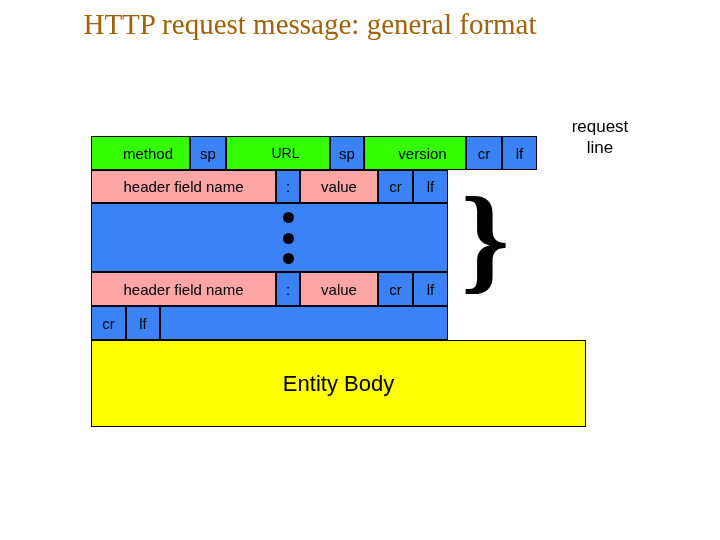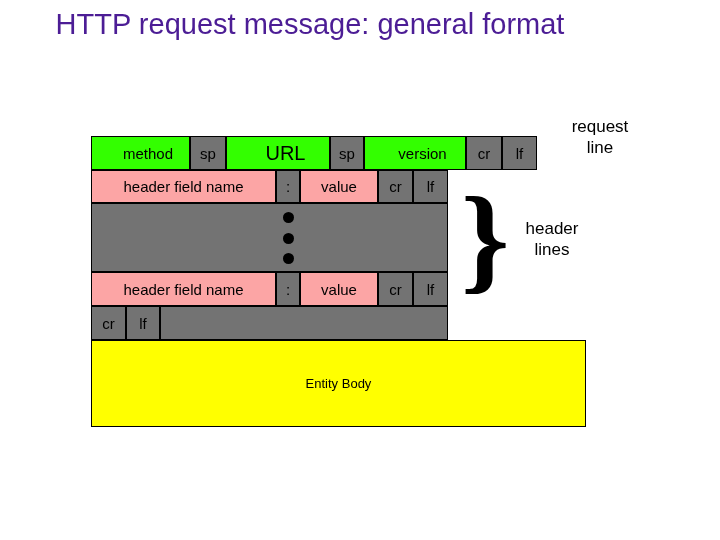--- a/index.html
+++ b/index.html
@@ -22,46 +22,46 @@
     height: 540px;
   }
 
   .title {
     position: absolute;
     left: 0;
     top: 8px;
     width: 620px;
     text-align: center;
     font-size: 29px;
-    color: #4c1d95;
-    font-family: Liberation Sans, sans-serif;
+    color: #a16207;
+    font-family: Liberation Serif, serif;
     white-space: nowrap;
     letter-spacing: 0px;
   }
 
   
   .cell {
     position: absolute;
     box-sizing: border-box;
     border: 1.5px solid #000000;
     display: flex;
     align-items: center;
     justify-content: center;
     font-size: 15px;
     color: #000000;
     font-family: "Liberation Sans", sans-serif;
     white-space: nowrap;
     line-height: 1;
   }
   .cell.green  { background: #33ff00; padding-left: 15px; }
   .cell.magenta{ background: #fca5a5; }
-  .cell.white  { background: #737373; }
+  .cell.white  { background: #3b82f6; }
   .cell.yellow { background: #ffff00; }
 
-  .cell.big { font-size: 20px; }
+  .cell.big { font-size: 14px; }
 
   
   .dot {
     position: absolute;
     width: 11px;
     height: 11px;
     border-radius: 50%;
     background: #000000;
   }
 
@@ -132,23 +132,21 @@
   <div class="cell white" style="left:378px; top:272px; width:35px;  height:34px;">cr</div>
 
   <div class="cell white" style="left:413px; top:272px; width:35px;  height:34px;">lf</div>
 
   <div class="cell white" style="left:91px;  top:306px; width:35px;  height:34px;">cr</div>
 
   <div class="cell white" style="left:126px; top:306px; width:34px;  height:34px;">lf</div>
 
   <div class="cell white" style="left:160px; top:306px; width:288px; height:34px;"></div>
 
-  <div class="cell yellow big" style="left:91px; top:340px; width:495px; height:87px; font-size:13px;">Entity Body</div>
+  <div class="cell yellow big" style="left:91px; top:340px; width:495px; height:87px; font-size:22px;">Entity Body</div>
 
   <div class="annot" style="left:545px; top:116px; width:110px;">request
 line</div>
 
   <div class="brace" style="left:462px; top:180px;">}</div>
 
-  <div class="annot" style="left:497px; top:218px; width:110px;">header
-lines</div>
 
 </div>
 
 </body></html>

